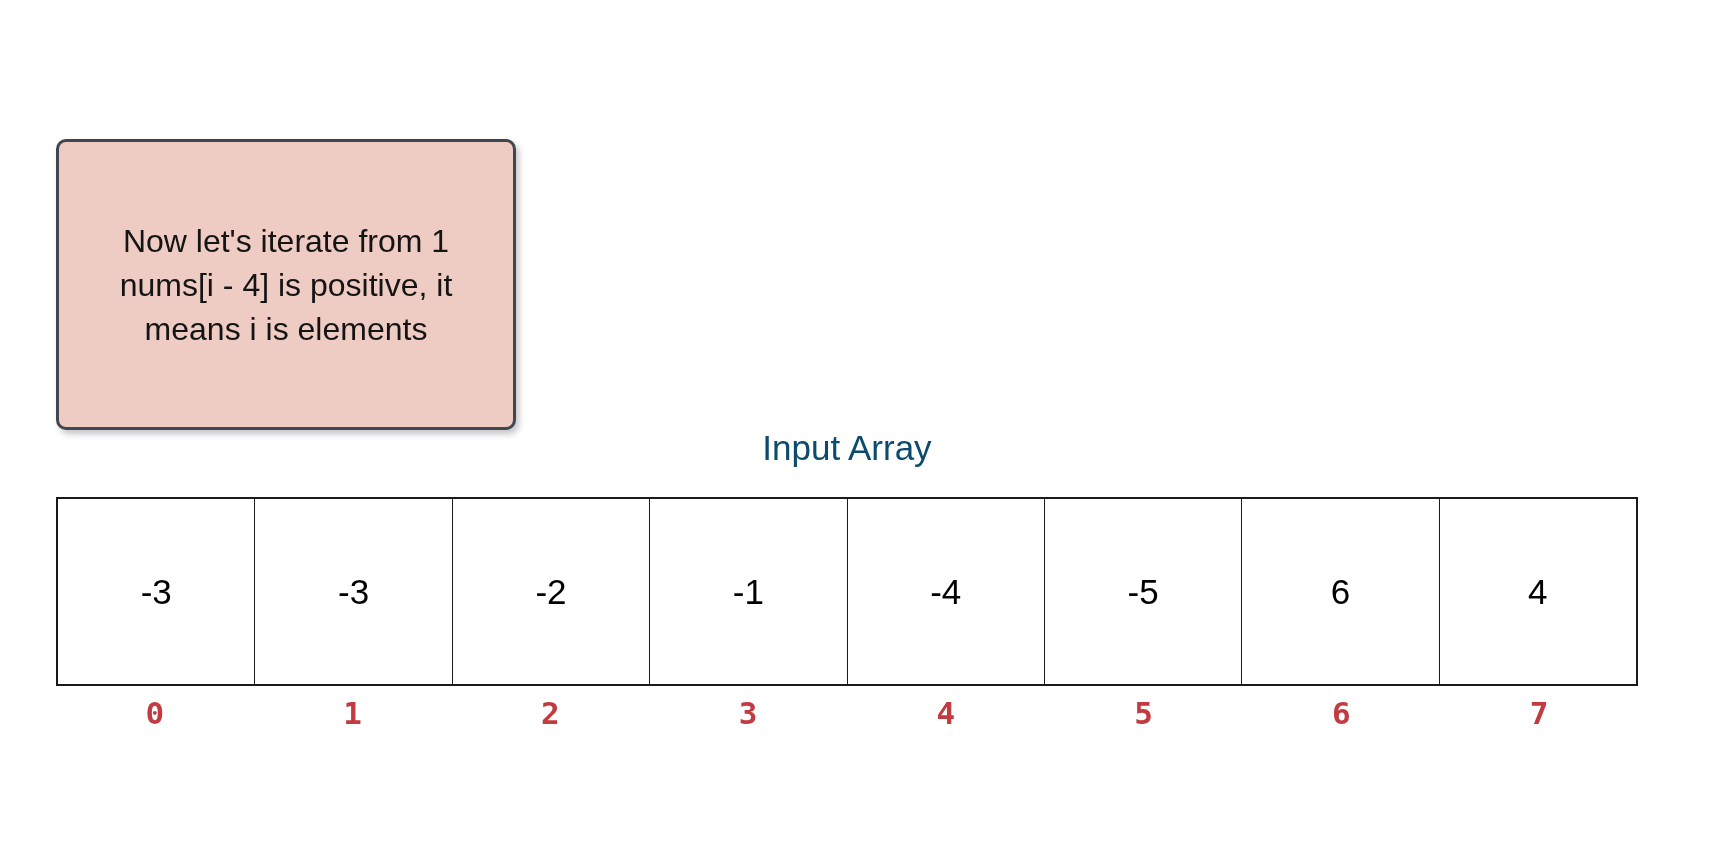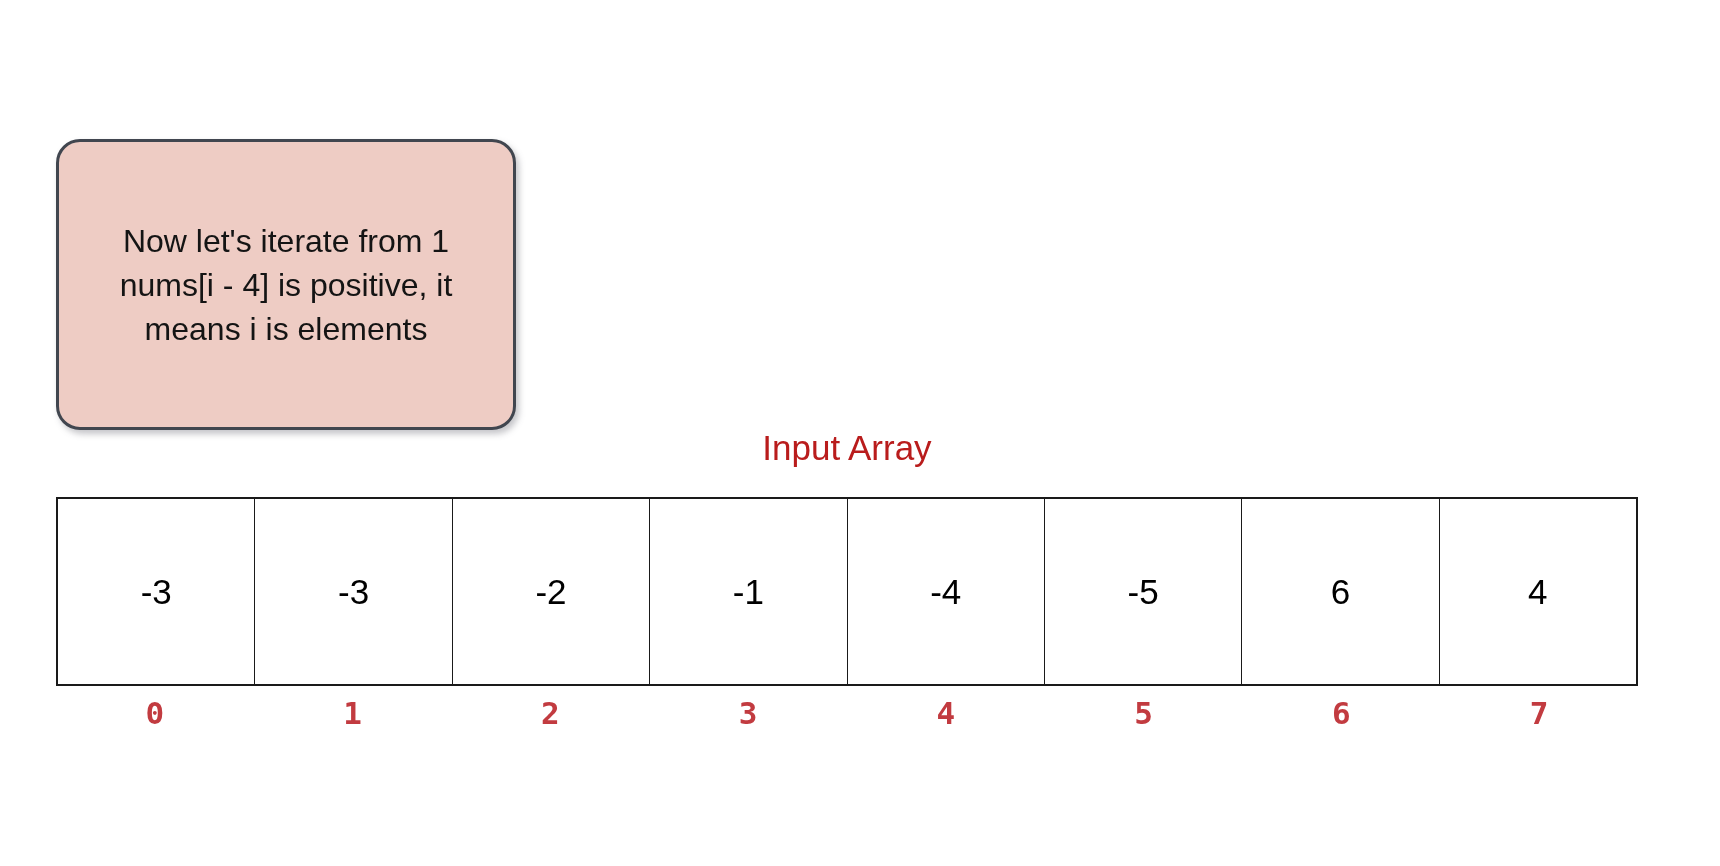--- a/index.html
+++ b/index.html
@@ -22,42 +22,42 @@
   
   .note-box {
     position: absolute;
     left: 56px;
     top: 139px;
     width: 460px;
     height: 291px;
     box-sizing: border-box;
     background: #eeccc4;
     border: 3px solid #41464f;
-    border-radius: 24px;
+    border-radius: 10px;
     box-shadow: 3px 4px 6px rgba(90, 90, 100, 0.35);
     display: flex;
     align-items: center;
     justify-content: center;
   }
   .note-text {
     text-align: center;
     font-size: 32px;
     line-height: 44px;
     color: #141414;
     white-space: nowrap;
   }
   
   .array-title {
     position: absolute;
     left: 56px;
     top: 428px;
     width: 1582px;
     text-align: center;
     font-size: 35px;
-    color: #b91c1c;
+    color: #0c4a6e;
   }
   
   .array-row {
     position: absolute;
     left: 56px;
     top: 497px;
     width: 1582px;
     height: 189px;
     box-sizing: border-box;
     border: 2px solid #1a1a1a;

